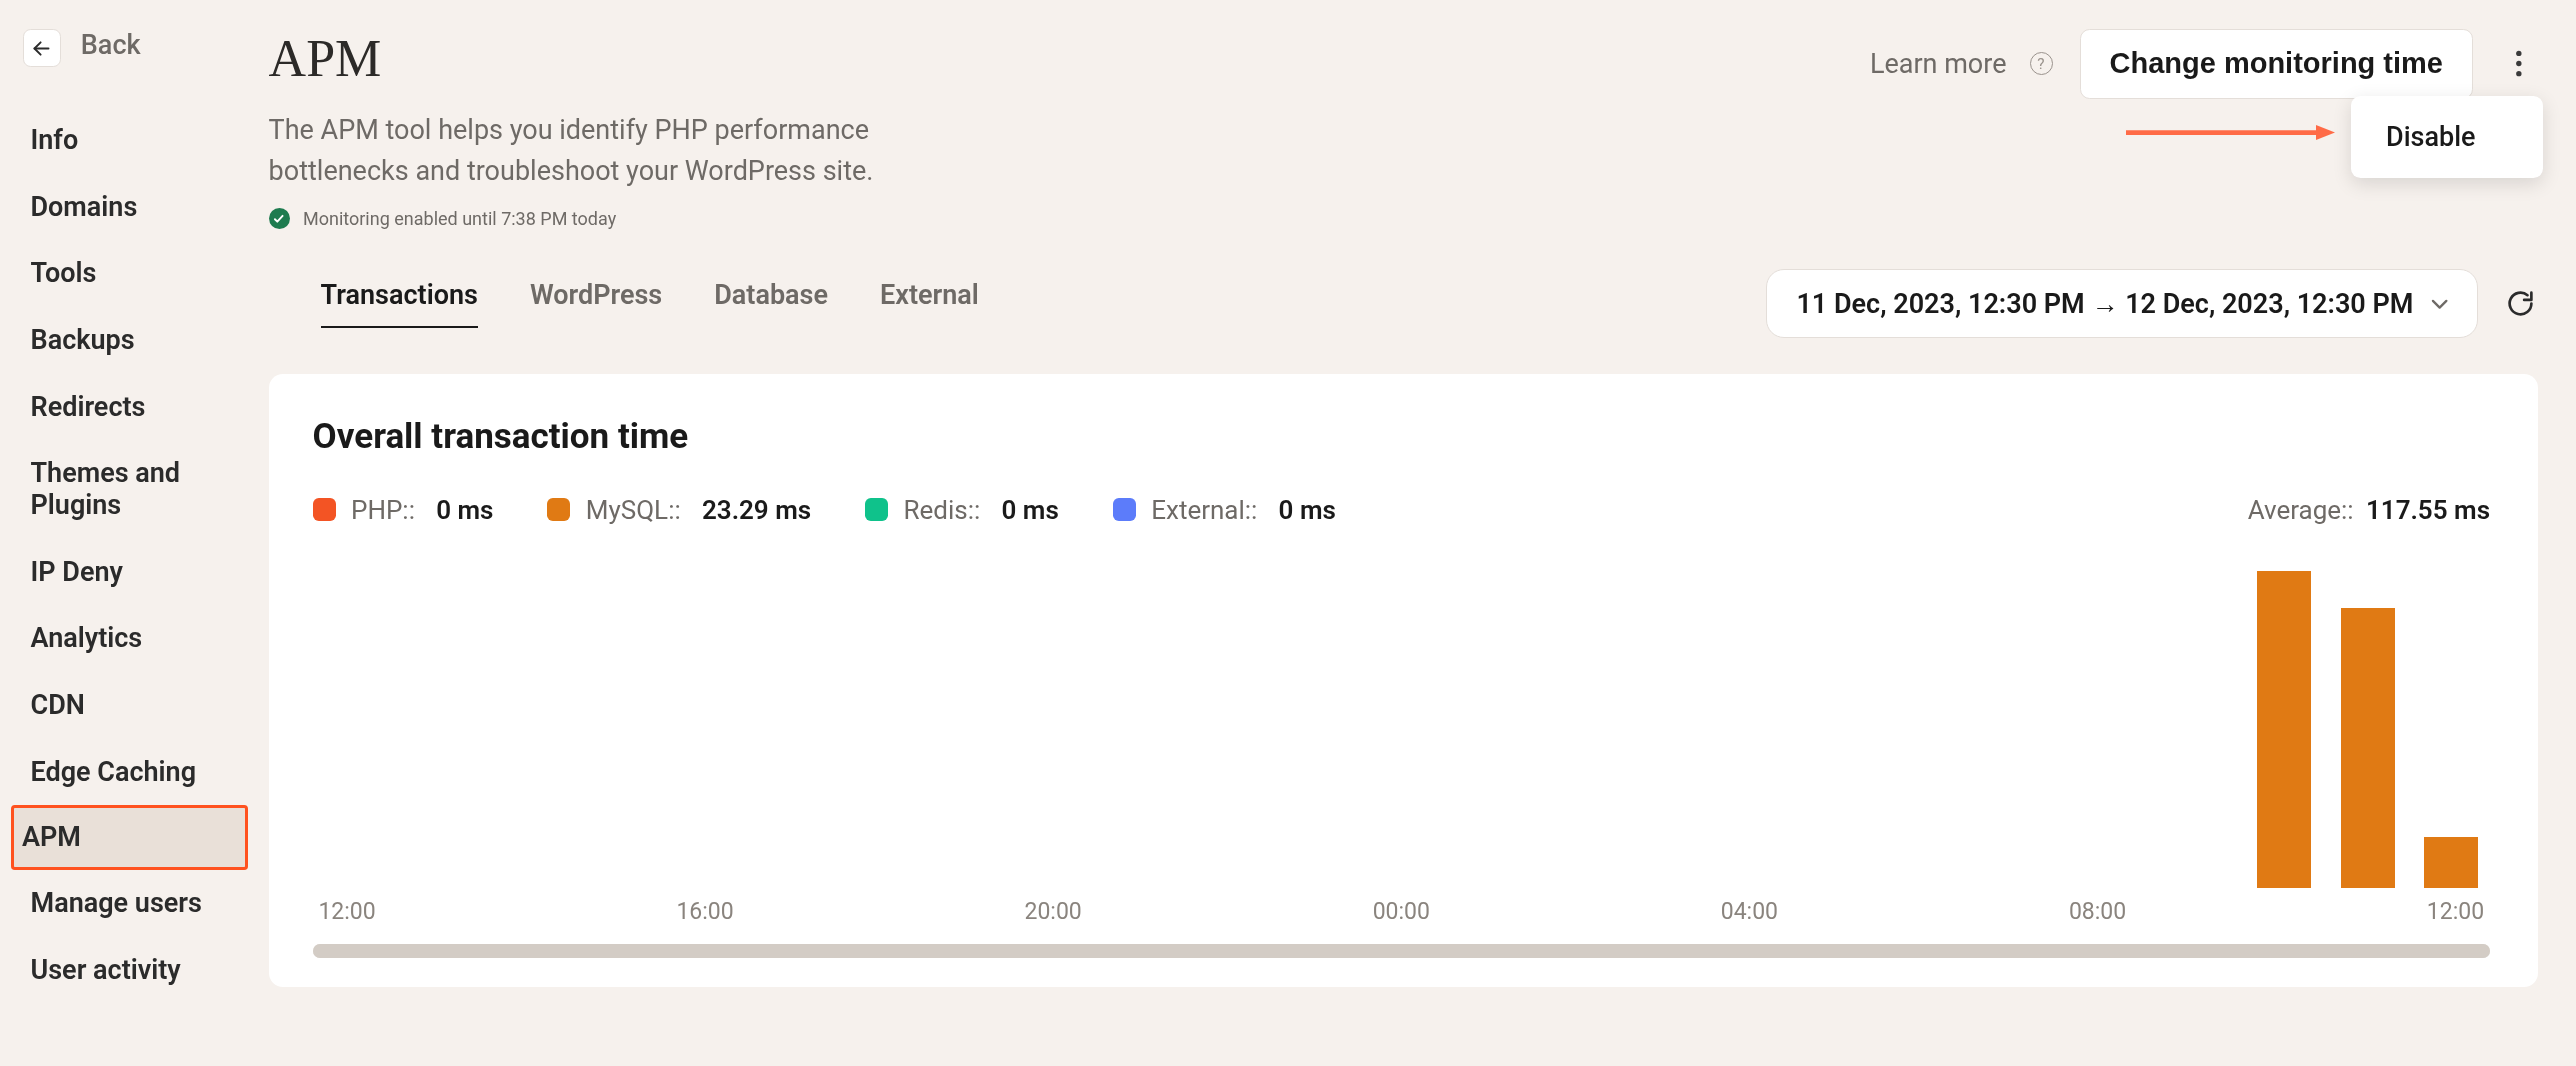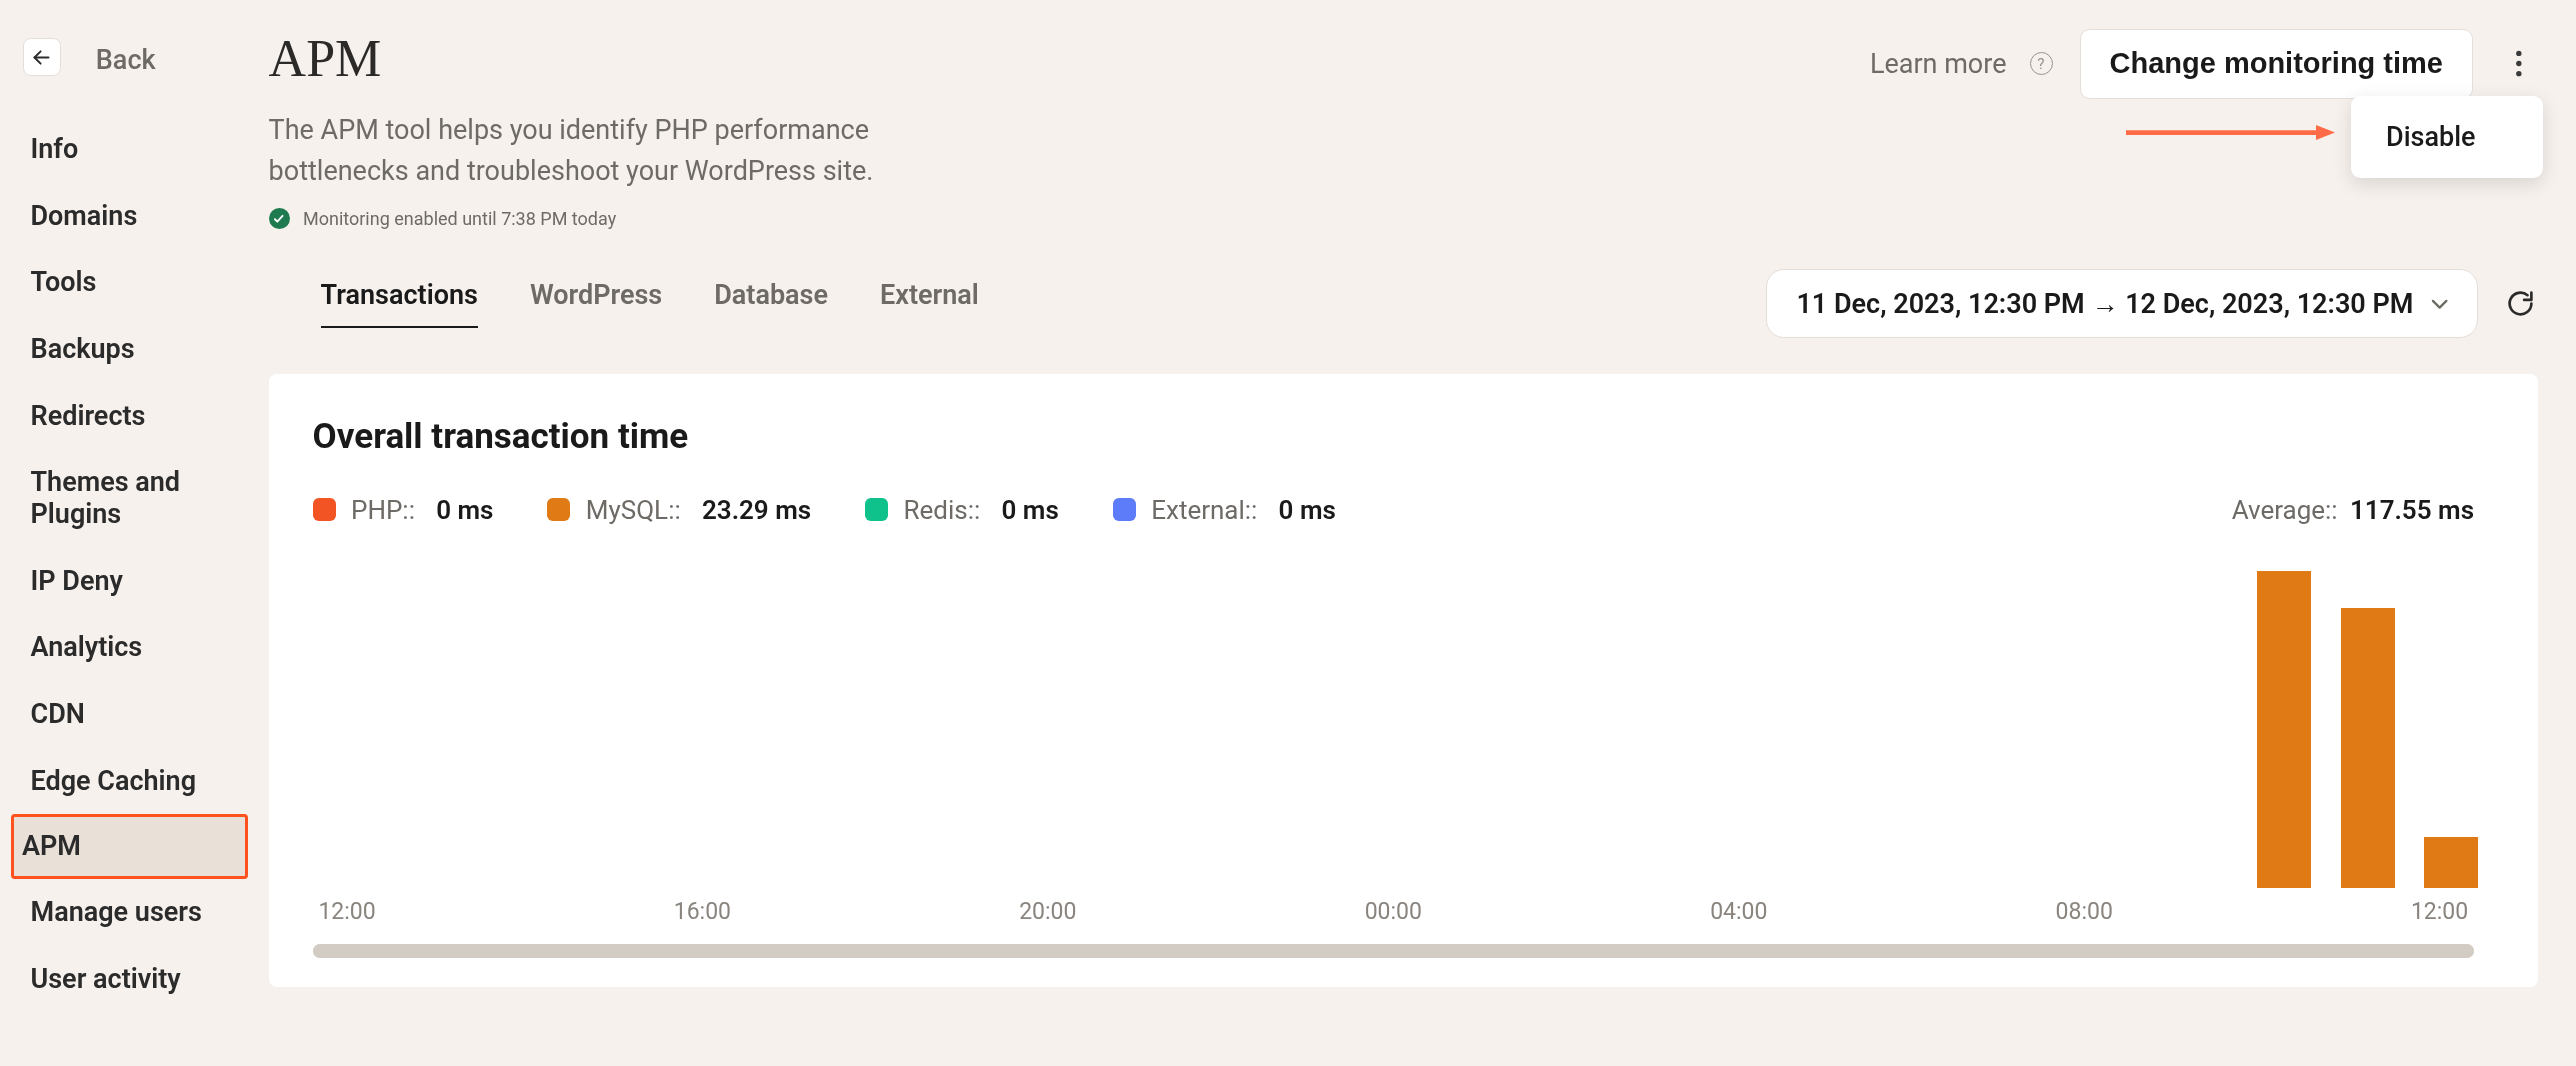--- a/index.html
+++ b/index.html
@@ -17,25 +17,24 @@
     height: 100%;
   }
   
   .sidebar {
     width: 259px;
     padding: 29px 19px 29px 19px;
     flex-shrink: 0;
   }
   .back-row {
     display: flex;
-    align-items: flex-end;
-    gap: 35px;
+    align-items: flex-start;
+    gap: 20px;
     margin-bottom: 40px;
     margin-left: 3.8px;
-    margin-top: 9px;
   }
   .back-btn {
     width: 38px;
     height: 38px;
     background: #ffffff;
     border: 1px solid #e4ded9;
     border-radius: 7.7px;
     display: flex;
     align-items: center;
     justify-content: center;
@@ -226,22 +225,22 @@
     width: 35px;
     height: 35px;
     display: flex;
     align-items: center;
     justify-content: center;
   }
 
   
   .card {
     background: #ffffff;
-    border-radius: 8px;
-    padding: 42px 64px 29px 44px;
+    border-radius: 14px;
+    padding: 42px 48px 29px 44px;
     margin-top: 12px;
   }
   .card-title {
     font-size: 35px;
     font-weight: 700;
     margin-bottom: 38px;
   }
   .legend-row {
     display: flex;
     align-items: center;

